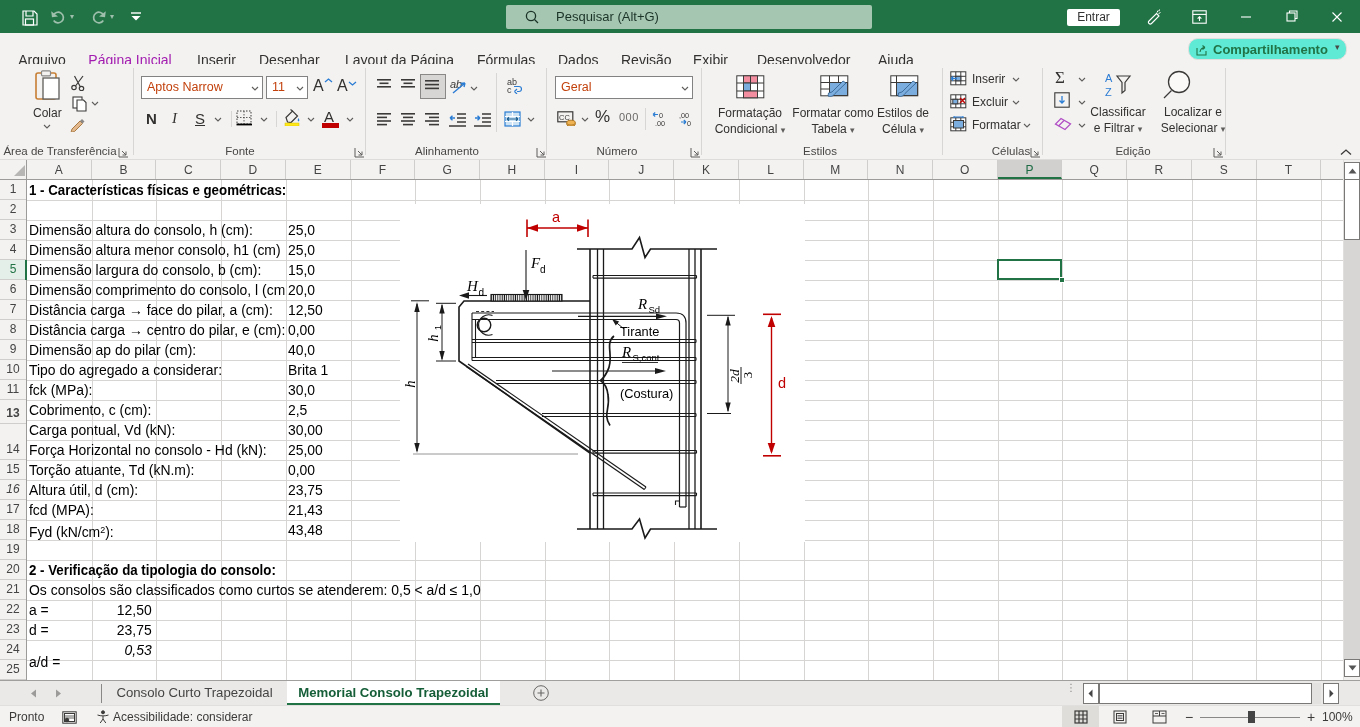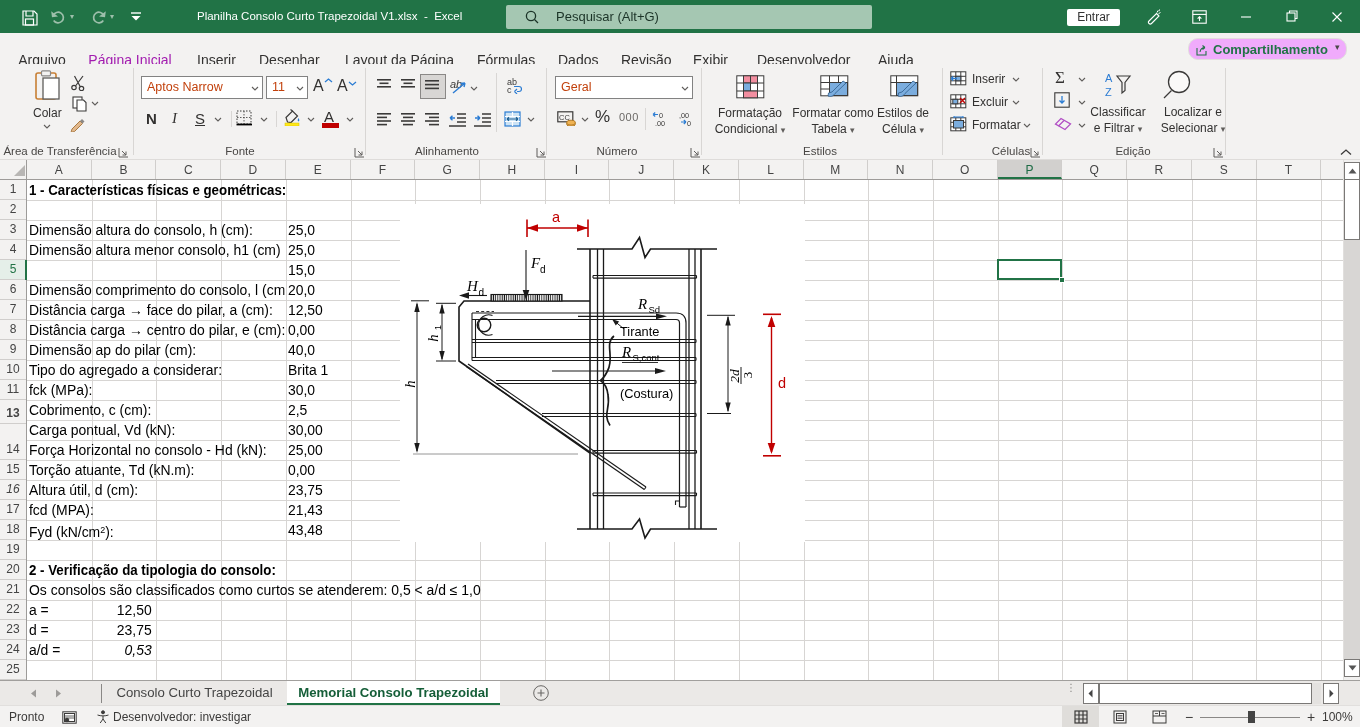--- a/index.html
+++ b/index.html
@@ -9,21 +9,21 @@
   
   #titlebar { position:absolute; left:0; top:0; width:1360px; height:33px; background:#217346; }
   #searchpill { position:absolute; left:506px; top:5px; width:366px; height:24px; background:#a5c7b2; border-radius:2px; color:#1b3327; font-size:13px; line-height:24px; }
   #entrar { position:absolute; left:1067px; top:9px; width:53px; height:17px; background:#fff; border-radius:2px; color:#333; font-size:12px; line-height:17px; text-align:center; }
   #title-text { position:absolute; left:197px; top:0; height:33px; line-height:33px; color:#fff; font-size:11.5px; white-space:nowrap; }
   
   #tabrow { position:absolute; left:0; top:33px; width:1360px; height:31px; background:#f3f2f1; }
   .rtab { position:absolute; top:12px; height:31px; line-height:30px; font-size:14px; color:#323130; text-align:center; white-space:nowrap; }
   .rtab.active { font-weight:normal; color:#a21caf; }
   .rtab.active::after { content:""; position:absolute; left:0px; right:0px; bottom:0px; height:3px; background:#1e7145; }
-  #sharebtn { position:absolute; left:1188px; top:5px; width:159px; height:22px; background:#f0abfc; border:1px solid #e1dfdd; border-radius:10px; }
+  #sharebtn { position:absolute; left:1188px; top:5px; width:159px; height:22px; background:#5eead4; border:1px solid #e1dfdd; border-radius:10px; }
   
   #ribbon { position:absolute; left:0; top:64px; width:1360px; height:96px; background:#f3f2f1; border-bottom:1px solid #dedcda; font-size:12px; color:#323130; }
   .rsep { position:absolute; top:4px; height:87px; width:1px; background:#d8d6d4; }
   .rlabel { position:absolute; top:81px; height:14px; font-size:11.5px; color:#484644; text-align:center; }
   .combo { position:absolute; background:#fff; border:1px solid #828282; font-size:12.5px; color:#c2410c; white-space:nowrap; }
   .rtext { position:absolute; white-space:nowrap; font-size:12px; color:#323130; }
   .bigbtn { position:absolute; text-align:center; font-size:12px; color:#323130; line-height:15.5px; white-space:nowrap; }
   
   #grid { position:absolute; left:0; top:160px; width:1343px; height:520px; background:#fff; overflow:hidden; }
   #colheads { position:absolute; left:0; top:0; width:1343px; height:20px; background:#f3f2f1; border-bottom:1px solid #9d9b99; }
@@ -60,21 +60,20 @@
         <g transform="translate(17,0) scale(-1,1)">
           <path d="M3.2 6.5 a5.3 5.3 0 1 1 0.5 5" fill="none" stroke="#9dbfab" stroke-width="1.7"></path>
           <path d="M1.2 2.2 l0.8 6 6-0.8 z" fill="#9dbfab"></path>
         </g>
       </svg>
       <div class="abs" style="left:110px;top:12px;color:#9dbfab;font-size:8px;">▾</div>
       <svg class="abs" style="left:130px;top:12px;" width="12" height="9" viewBox="0 0 12 9">
         <path d="M1 1 h10" stroke="#fff" stroke-width="1.4"></path>
         <path d="M1.5 4 l4.5 4.5 L10.5 4 z" fill="#fff"></path>
       </svg>
-      <div id="title-text">Planilha Consolo Curto Trapezoidal V1.xlsx &nbsp;-&nbsp; Excel</div>
       <div id="searchpill">
         <svg class="abs" style="left:19px;top:5px;" width="14" height="14" viewBox="0 0 14 14">
           <circle cx="6" cy="6" r="4.6" fill="none" stroke="#1b3327" stroke-width="1.3"></circle>
           <path d="M9.5 9.5 L13 13" stroke="#1b3327" stroke-width="1.3"></path>
         </svg>
         <span style="position:absolute;left:50px;">Pesquisar (Alt+G)</span>
       </div>
       <div id="entrar">Entrar</div>
       <svg class="abs" style="left:1146px;top:8px;" width="18" height="17" viewBox="0 0 18 17">
         <g stroke="#fff" fill="none" stroke-width="1.1">
@@ -565,20 +564,21 @@
             <path d="M0 460.5 H1316"></path>
             <path d="M0 480.5 H1316"></path>
             <path d="M0 500.5 H1316"></path>
           </g>
         </svg>
         <div class="ctext" style="left:1.5px;top:0px;font-weight:bold;transform:scaleX(0.95);">1 - Características físicas e geométricas:</div>
         <div class="ctext" style="left:1.5px;top:40px;">Dimensão altura do consolo, h (cm):</div>
         <div class="ctext" style="left:261.3px;top:40px;">25,0</div>
         <div class="ctext" style="left:1.5px;top:60px;">Dimensão altura menor consolo, h1 (cm)</div>
         <div class="ctext" style="left:261.3px;top:60px;">25,0</div>
+        <div class="ctext" style="left:1.5px;top:80px;">Dimensão largura do consolo, b (cm):</div>
         <div class="ctext" style="left:261.3px;top:80px;">15,0</div>
         <div class="ctext" style="left:1.5px;top:100px;max-width:257px;overflow:hidden;">Dimensão comprimento do consolo, l (cm</div>
         <div class="ctext" style="left:261.3px;top:100px;">20,0</div>
         <div class="ctext" style="left:1.5px;top:120px;">Distância carga → face do pilar, a (cm):</div>
         <div class="ctext" style="left:261.3px;top:120px;">12,50</div>
         <div class="ctext" style="left:1.5px;top:140px;">Distância carga → centro do pilar, e (cm):</div>
         <div class="ctext" style="left:261.3px;top:140px;">0,00</div>
         <div class="ctext" style="left:1.5px;top:160px;">Dimensão ap do pilar (cm):</div>
         <div class="ctext" style="left:261.3px;top:160px;">40,0</div>
         <div class="ctext" style="left:1.5px;top:180px;">Tipo do agregado a considerar:</div>
@@ -598,21 +598,21 @@
         <div class="ctext" style="left:1.5px;top:320px;">fcd (MPA):</div>
         <div class="ctext" style="left:261.3px;top:320px;">21,43</div>
         <div class="ctext" style="left:1.5px;top:340px;">Fyd (kN/cm<span style="font-size:9px;vertical-align:4px;">2</span>):</div>
         <div class="ctext" style="left:261.3px;top:340px;">43,48</div>
         <div class="ctext" style="left:1.5px;top:380px;font-weight:bold;transform:scaleX(0.95);">2 - Verificação da tipologia do consolo:</div>
         <div class="ctext" style="left:1.5px;top:400px;">Os consolos são classificados como curtos se atenderem: 0,5 &lt; a/d ≤ 1,0</div>
         <div class="ctext" style="left:1.5px;top:420px;">a =</div>
         <div class="ctext ctr" style="left:64.7px;top:420px;width:59.7px;">12,50</div>
         <div class="ctext" style="left:1.5px;top:440px;">d =</div>
         <div class="ctext ctr" style="left:64.7px;top:440px;width:59.7px;">23,75</div>
-        <div class="ctext" style="left:1.5px;top:460px;text-align:right;">a/d =</div>
+        <div class="ctext" style="left:1.5px;top:472px;text-align:right;">a/d =</div>
         <div class="ctext ctr" style="left:64.7px;top:460px;width:59.7px;font-style:italic;">0,53</div>
         <svg class="abs" style="left:373px;top:24px;" width="405" height="338" viewBox="0 0 405 338">
           <defs>
             <pattern id="hatch" width="2.2" height="8" patternUnits="userSpaceOnUse">
               <rect width="2.2" height="8" fill="#fff"></rect>
               <path d="M1 0 V8" stroke="#1a1a1a" stroke-width="1"></path>
             </pattern>
           </defs>
           <rect x="0" y="0" width="405" height="338" fill="#fff"></rect>
           <path d="M177 45 H232 L239.5 33.5 L245 53.5 L250.5 45 H317" stroke="#1a1a1a" stroke-width="1.6" fill="none"></path>
@@ -774,21 +774,21 @@
           <circle cx="5" cy="9" r="1.8" fill="#3b3a39"></circle>
           <path d="M3 5 h9 M3 7 h9" stroke-width="0.8"></path>
         </g>
       </svg>
       <svg class="abs" style="left:96px;top:4px;" width="14" height="14" viewBox="0 0 14 14">
         <g stroke="#3b3a39" fill="none" stroke-width="1">
           <circle cx="7" cy="2.3" r="1.5" fill="#3b3a39"></circle>
           <path d="M1.5 5 c3.5 1.2 7.5 1.2 11 0 M7 6 v3 M7 9 l-2.8 4 M7 9 l2.8 4"></path>
         </g>
       </svg>
-      <div class="abs" style="left:113px;top:4px;">Desenvolvedor: investigar</div>
+      <div class="abs" style="left:113px;top:4px;">Acessibilidade: considerar</div>
       <div class="abs" style="left:1062px;top:0px;width:37px;height:22px;background:#dfddda;"></div>
       <svg class="abs" style="left:1074px;top:4px;" width="14" height="14" viewBox="0 0 14 14">
         <g stroke="#3b3a39" stroke-width="1.2" fill="none">
           <rect x="1" y="1" width="12" height="12"></rect>
           <path d="M1 5 h12 M1 9 h12 M5 1 v12 M9 1 v12"></path>
         </g>
       </svg>
       <svg class="abs" style="left:1113px;top:4px;" width="14" height="14" viewBox="0 0 14 14">
         <g stroke="#3b3a39" stroke-width="1" fill="none">
           <rect x="1" y="1" width="12" height="12"></rect>

